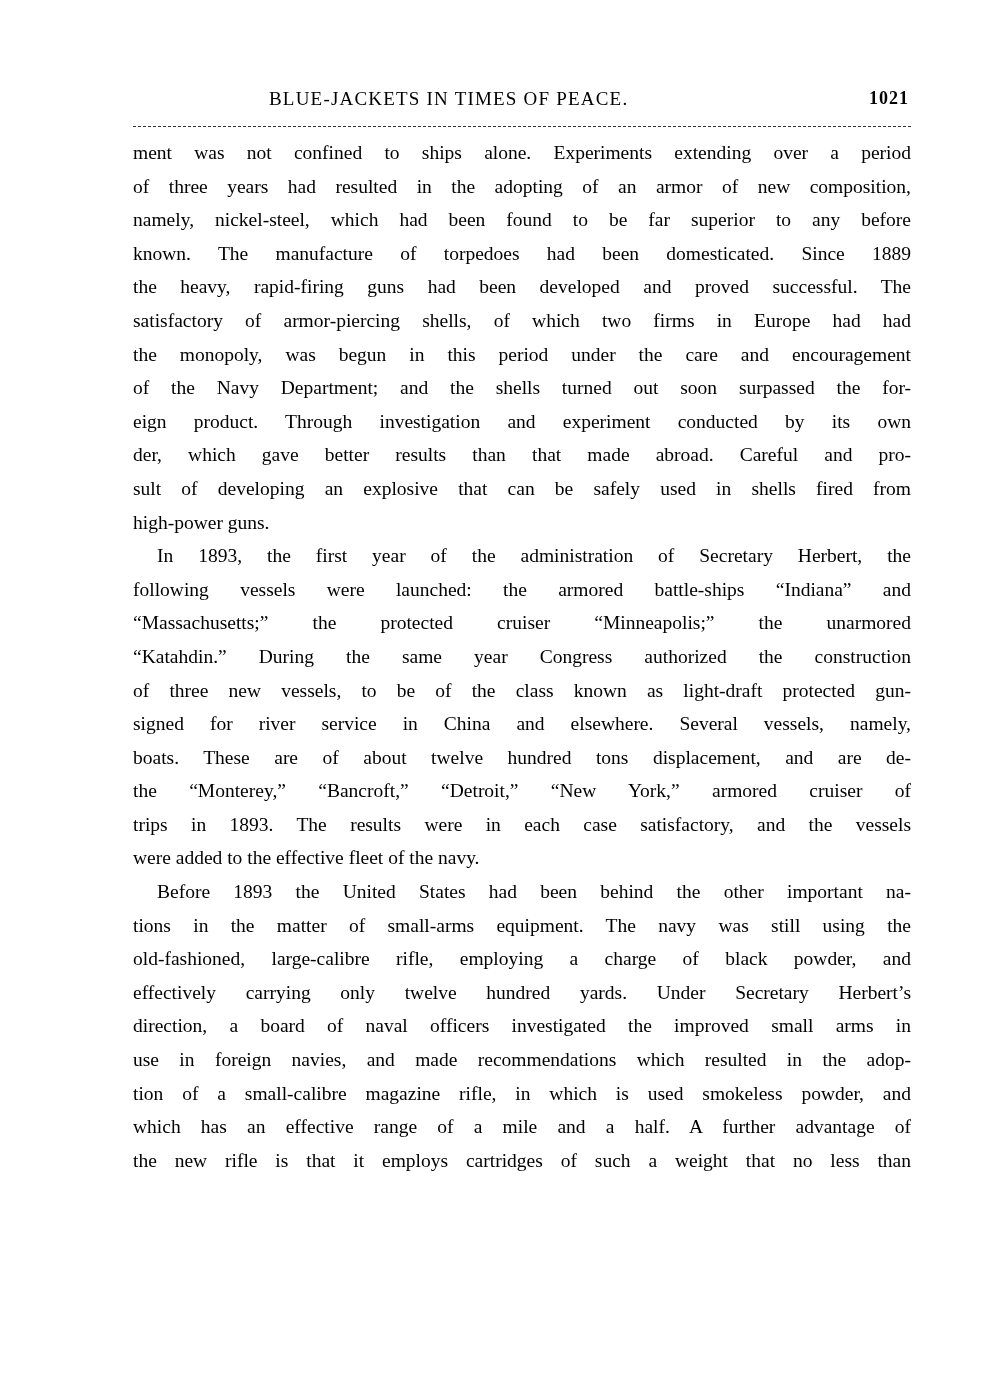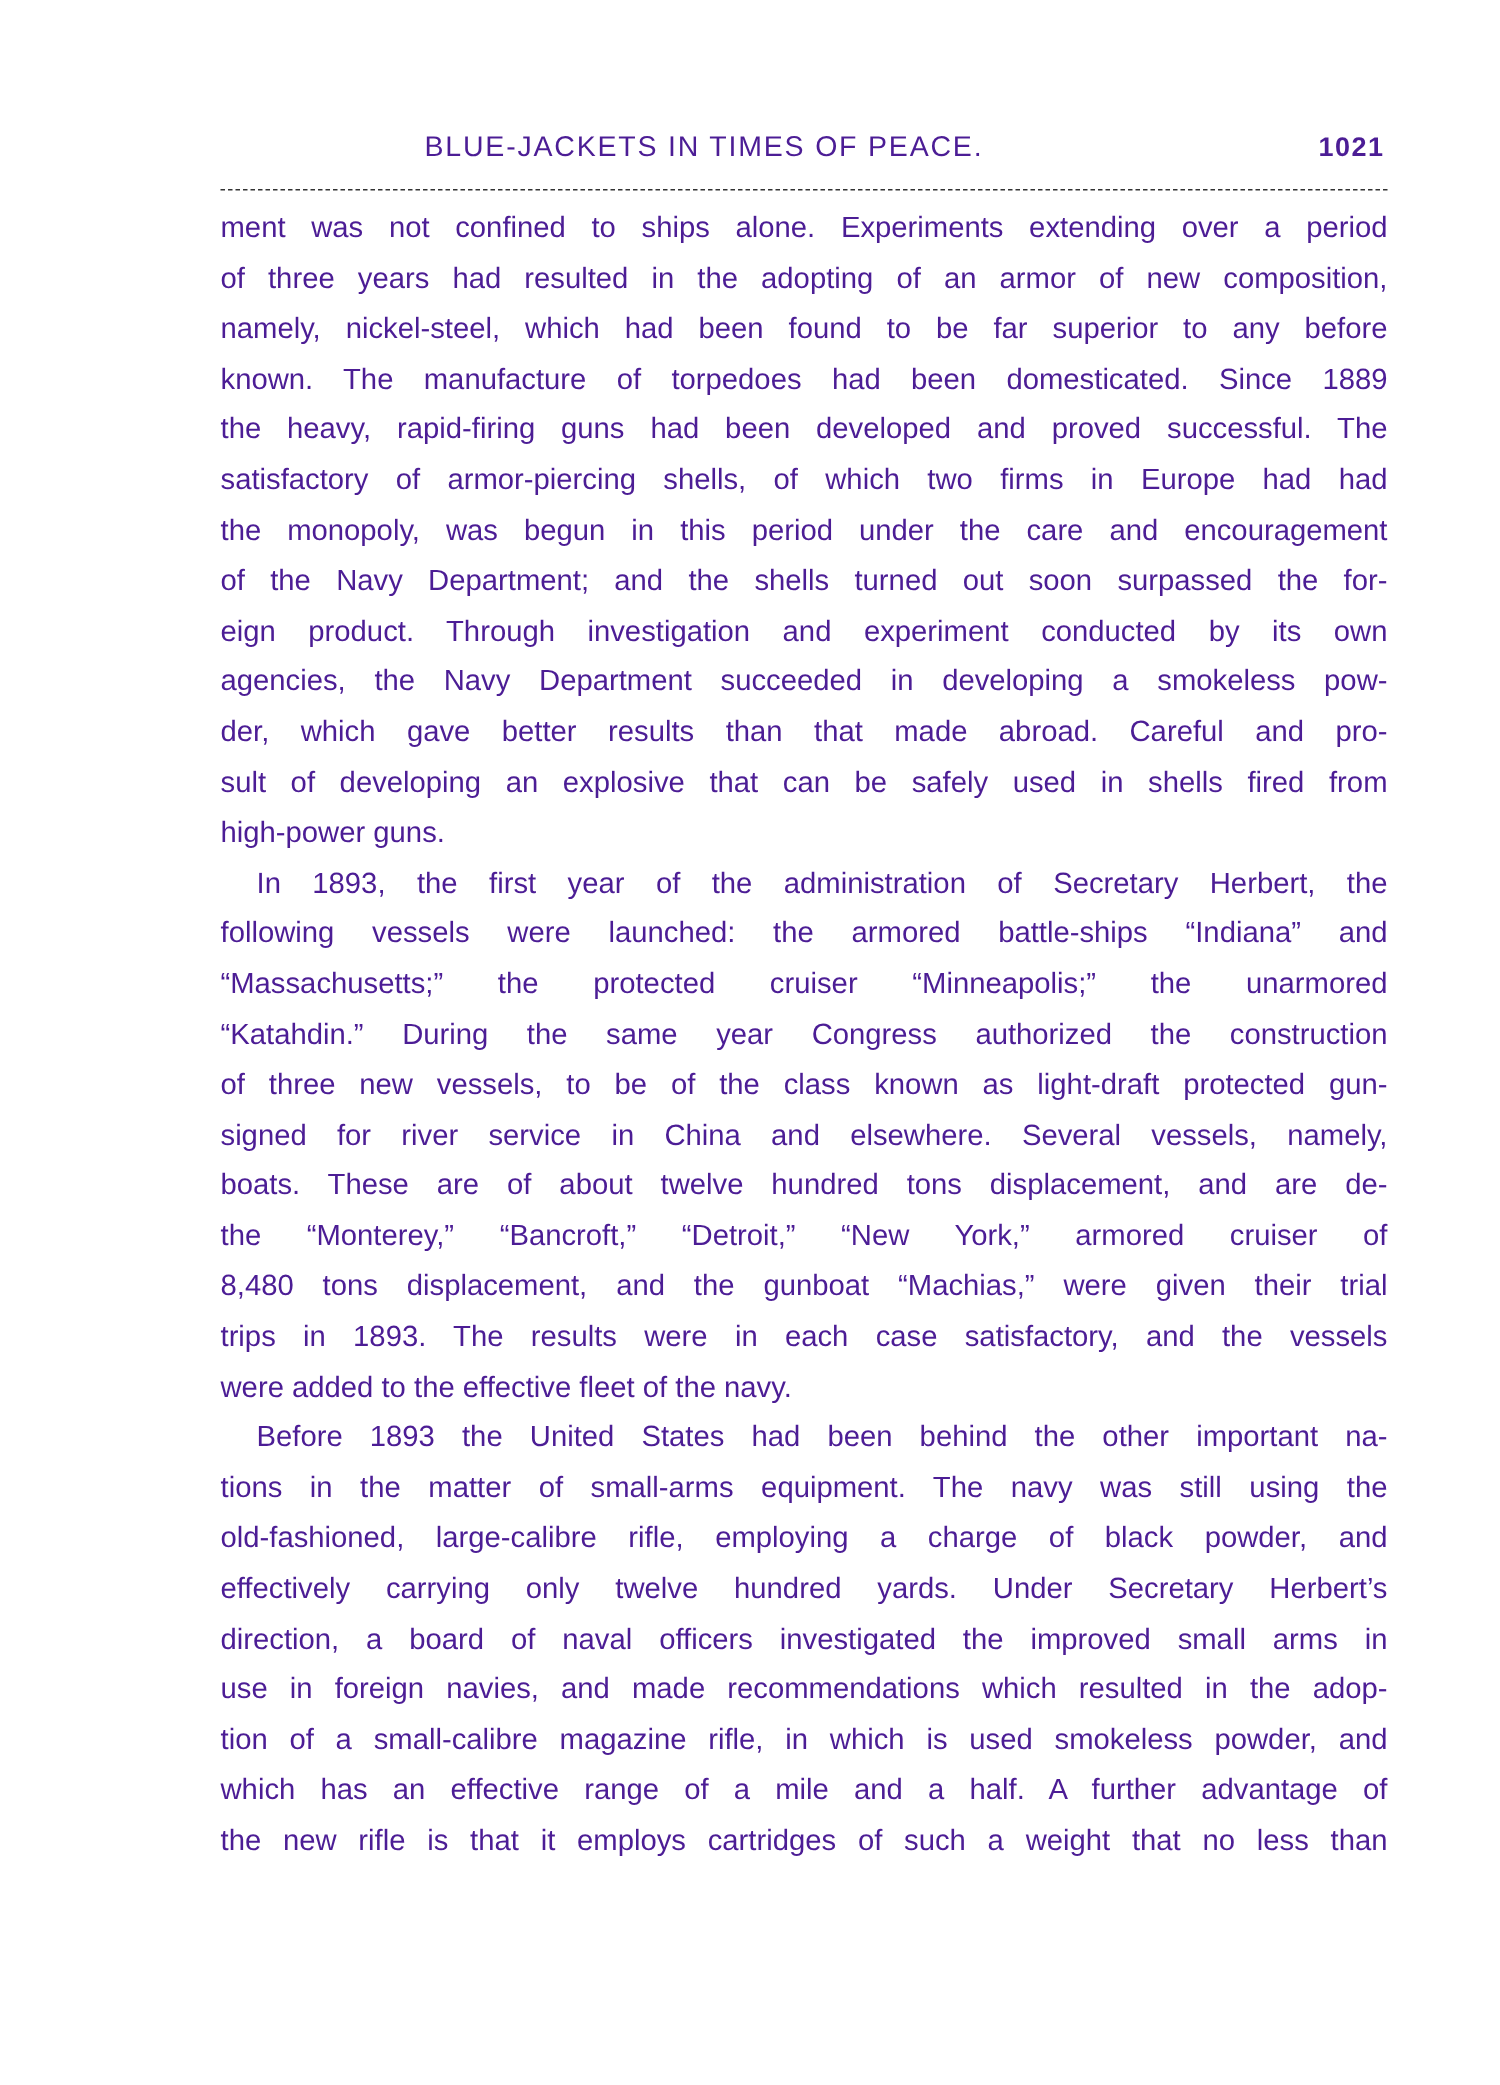--- a/index.html
+++ b/index.html
@@ -1,21 +1,20 @@
 <!DOCTYPE html>
 <html><head>
 <meta charset="utf-8">
 <style>
   html, body { margin: 0; padding: 0; background: #ffffff; }
   body { width: 1000px; height: 1390px; position: relative; overflow: hidden; }
   .page {
     position: absolute; left: 133px; top: 80px; width: 778px;
-    font-family: Liberation Sans, sans-serif;
-    color: #4c1d95;
-    margin-left: 14px;
+    font-family: Liberation Serif, serif;
+    color: #000000;
   }
   .running-head {
     position: relative; height: 36px;
     font-size: 18px; letter-spacing: 1px;
   }
   .running-title {
     position: absolute; left: 136px; top: 8px;
     font-variant: small-caps; letter-spacing: 1.2px; font-size: 19px;
   }
   .page-number {
@@ -48,35 +47,33 @@
     <div>
       <span class="line">ment was not confined to ships alone.  Experiments extending over a period</span>
       <span class="line">of three years had resulted in the adopting of an armor of new composition,</span>
       <span class="line">namely, nickel-steel, which had been found to be far superior to any before</span>
       <span class="line">known.  The manufacture of torpedoes had been domesticated.  Since 1889</span>
       <span class="line">the heavy, rapid-firing guns had been developed and proved successful.  The</span>
       <span class="line">satisfactory of armor-piercing shells, of which two firms in Europe had had</span>
       <span class="line">the monopoly, was begun in this period under the care and encouragement</span>
       <span class="line">of the Navy Department; and the shells turned out soon surpassed the for-</span>
       <span class="line">eign product.  Through investigation and experiment conducted by its own</span>
-      <span class="line">agencies, the Navy Department succeeded in developing a smokeless pow-</span>
       <span class="line">der, which gave better results than that made abroad.  Careful and pro-</span>
       <span class="line">sult of developing an explosive that can be safely used in shells fired from</span>
       <span class="line last">high-power guns.</span>
     </div>
     <div>
       <span class="line indent">In 1893, the first year of the administration of Secretary Herbert, the</span>
       <span class="line">following vessels were launched: the armored battle-ships “Indiana” and</span>
       <span class="line">“Massachusetts;” the protected cruiser “Minneapolis;” the unarmored</span>
       <span class="line">“Katahdin.”  During the same year Congress authorized the construction</span>
       <span class="line">of three new vessels, to be of the class known as light-draft protected gun-</span>
       <span class="line">signed for river service in China and elsewhere.  Several vessels, namely,</span>
       <span class="line">boats.  These are of about twelve hundred tons displacement, and are de-</span>
       <span class="line">the “Monterey,” “Bancroft,” “Detroit,” “New York,” armored cruiser of</span>
-      <span class="line">8,480 tons displacement, and the gunboat “Machias,” were given their trial</span>
       <span class="line">trips in 1893.  The results were in each case satisfactory, and the vessels</span>
       <span class="line last">were added to the effective fleet of the navy.</span>
     </div>
     <div>
       <span class="line indent">Before 1893 the United States had been behind the other important na-</span>
       <span class="line">tions in the matter of small-arms equipment.  The navy was still using the</span>
       <span class="line">old-fashioned, large-calibre rifle, employing a charge of black powder, and</span>
       <span class="line">effectively carrying only twelve hundred yards.  Under Secretary Herbert’s</span>
       <span class="line">direction, a board of naval officers investigated the improved small arms in</span>
       <span class="line">use in foreign navies, and made recommendations which resulted in the adop-</span>

